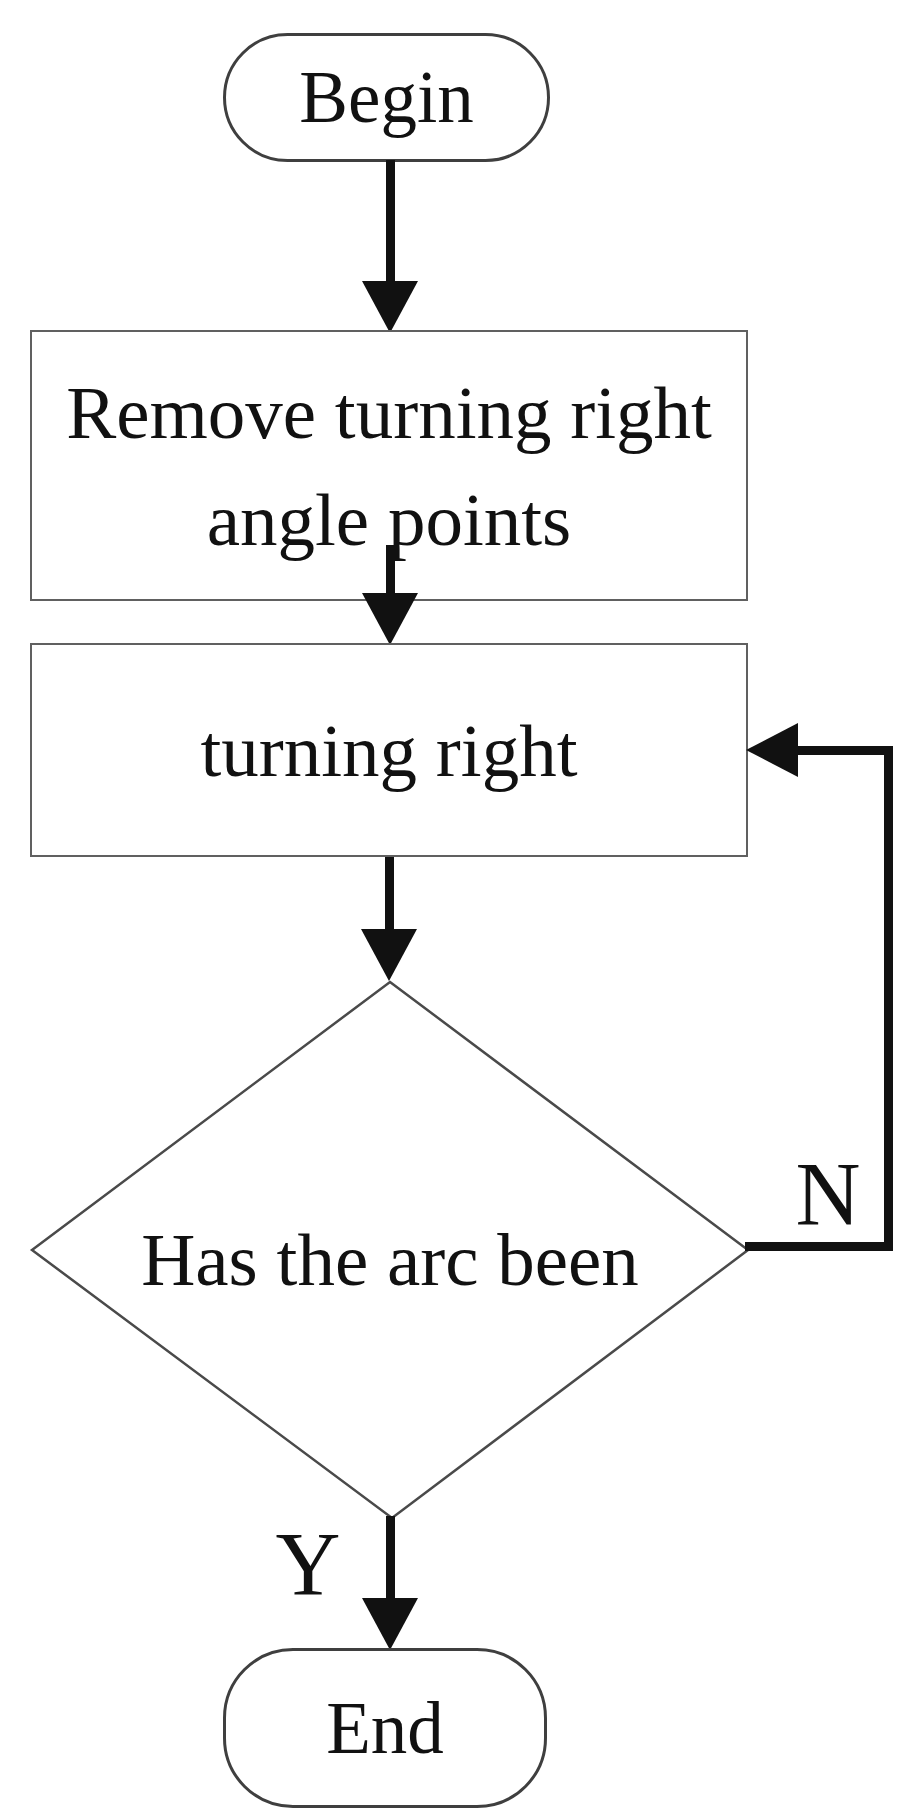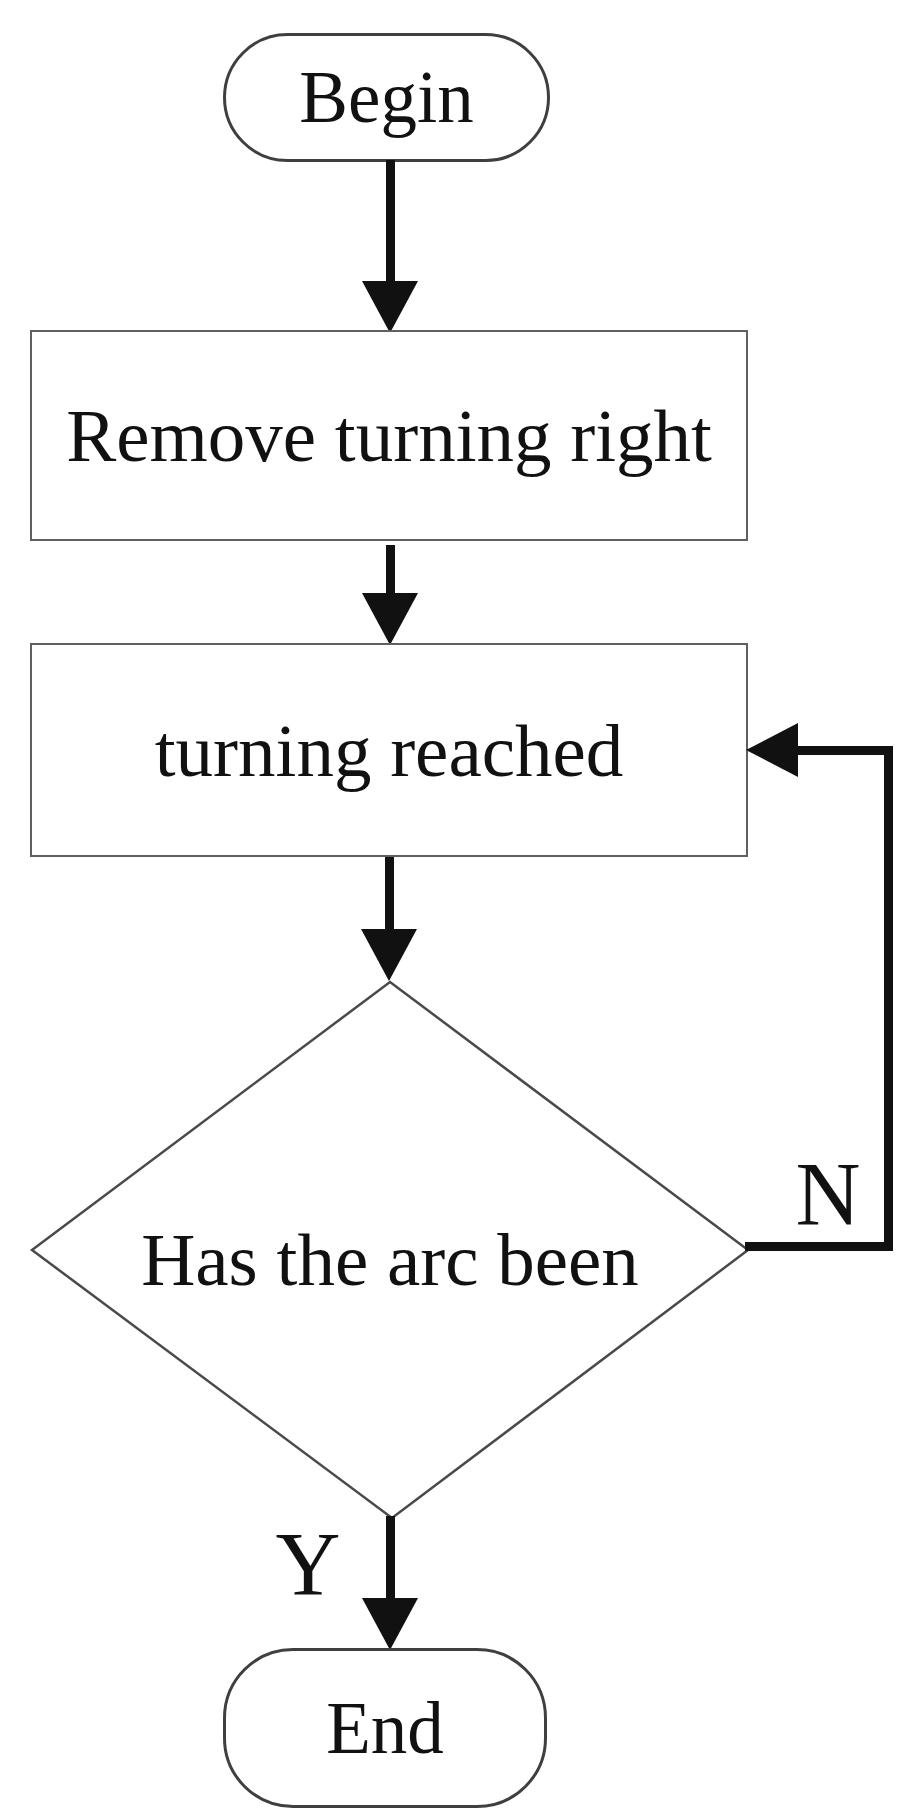--- a/index.html
+++ b/index.html
@@ -35,21 +35,21 @@
   }
   .terminator{
     border:3px solid #3f3f3f;
     border-radius:70px;
     font-size:73px;
   }
   .process{
     border:2px solid var(--shape-border);
   }
   #node-begin{left:223px;top:33px;width:327px;height:129px;}
-  #node-step1{left:30px;top:330px;width:718px;height:211px;}
+  #node-step1{left:30px;top:330px;width:718px;height:271px;}
   #node-step2{left:30px;top:643px;width:718px;height:214px;}
   #node-end{left:223px;top:1648px;width:324px;height:160px;}
 
   .diamond-svg{position:absolute;left:0;top:0;width:920px;height:1818px;pointer-events:none;}
   .diamond-label{
     position:absolute;
     left:90px;top:1150px;width:600px;height:220px;
     display:flex;flex-direction:row;align-items:center;justify-content:center;
     text-align:center;font-size:75px;line-height:106px;background:transparent;
   }
@@ -90,27 +90,28 @@
 
   <div class="node terminator" id="node-begin">
     <span>Begin</span>
   </div>
 
   <div class="shaft-v" style="left:386px;top:160px;height:127px;"></div>
   <div class="arrow-down" style="left:362px;top:281px;"></div>
 
   <div class="node process" id="node-step1">
     <span>Remove turning right</span>
+    <span>angle points</span>
   </div>
 
   <div class="shaft-v" style="left:386px;top:545px;height:53px;"></div>
   <div class="arrow-down" style="left:362px;top:593px;"></div>
 
   <div class="node process" id="node-step2">
-    <span>turning reached</span>
+    <span>turning right</span>
   </div>
 
   <div class="shaft-v" style="left:385px;top:857px;height:76px;"></div>
   <div class="arrow-down" style="left:361px;top:929px;"></div>
 
   <div class="diamond-label">
     <span>Has the arc been</span>
   </div>
 
   <div class="shaft-h" style="left:745px;top:1242px;width:148px;"></div>

